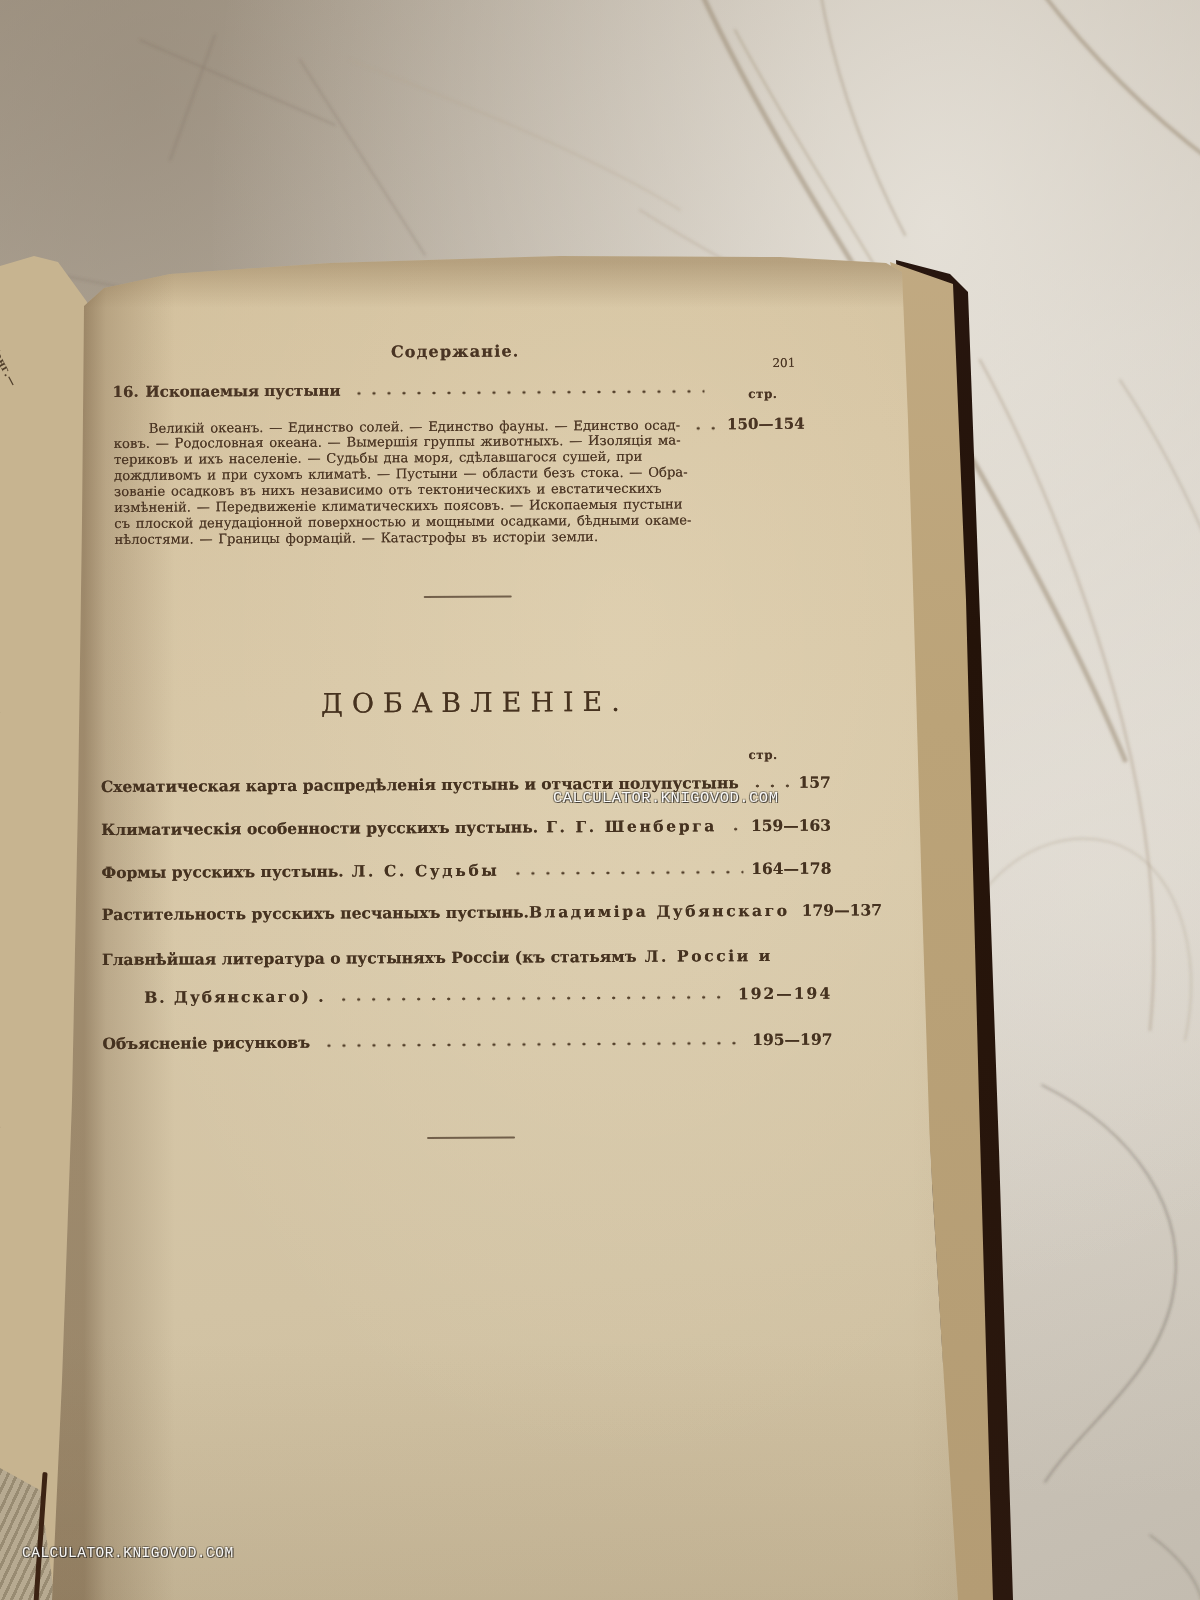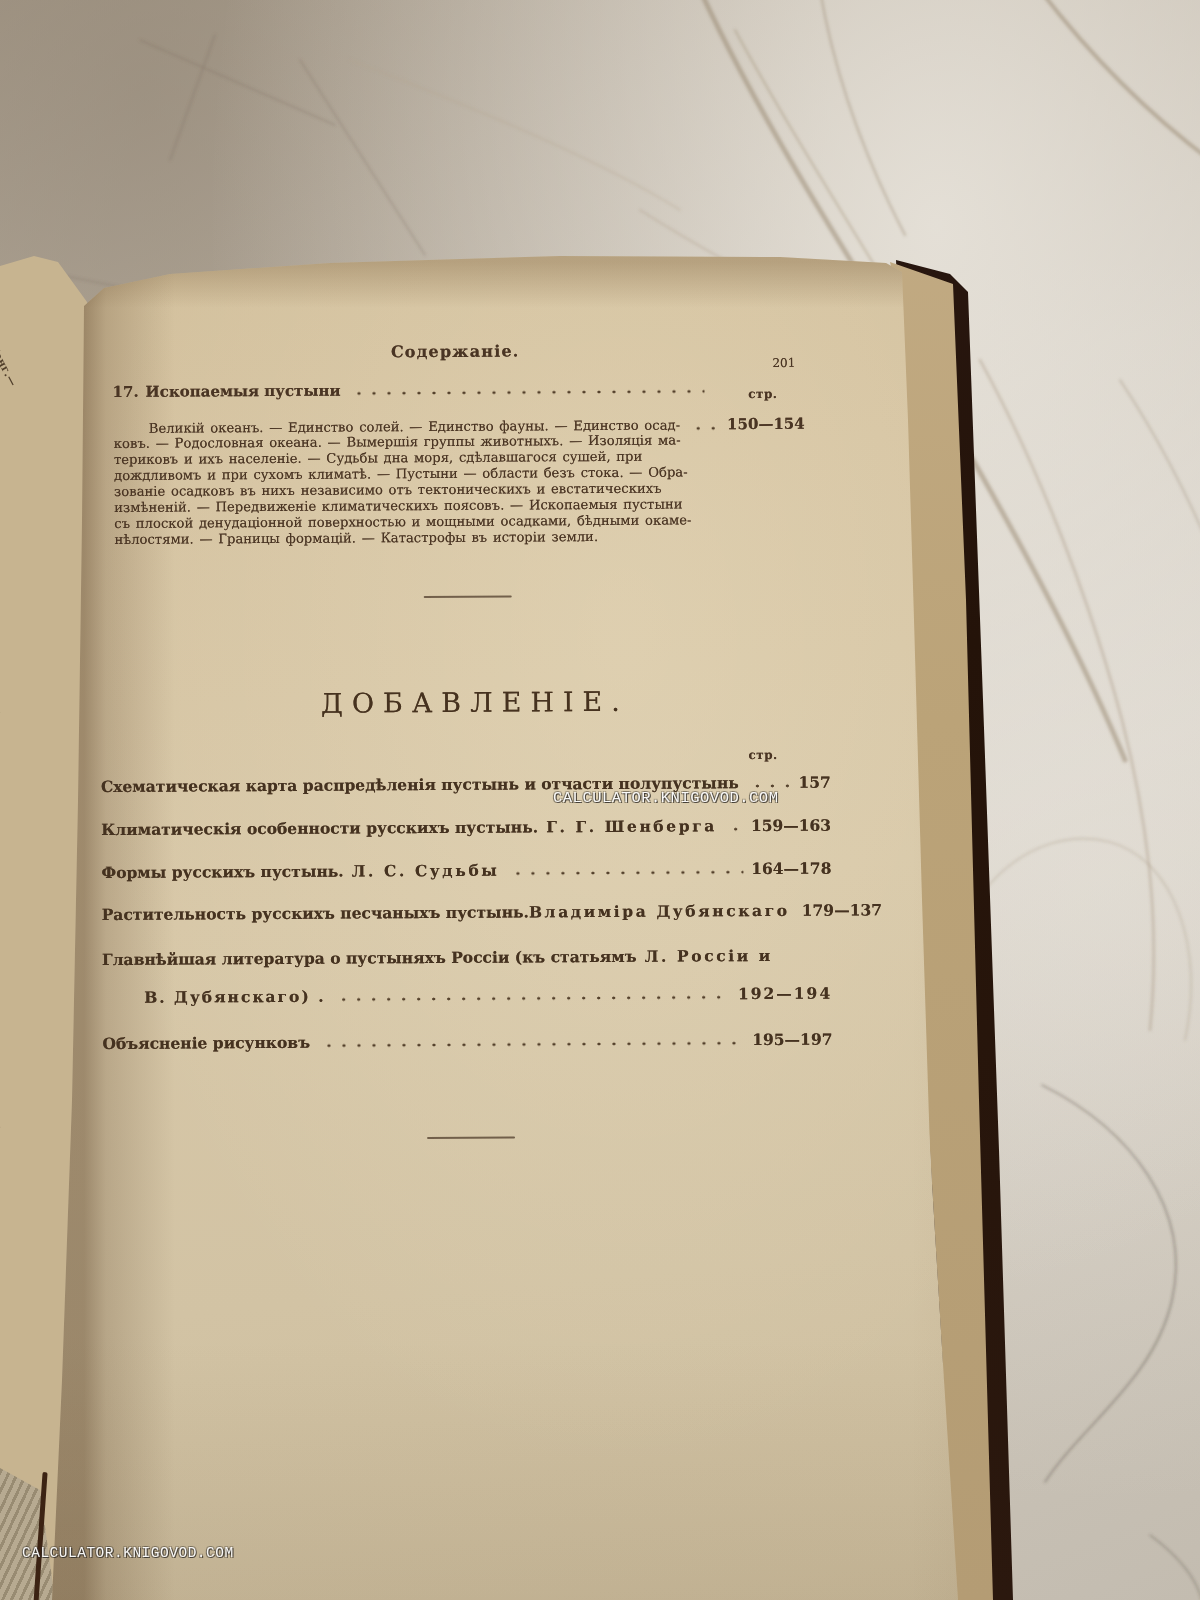--- a/index.html
+++ b/index.html
@@ -151,21 +151,21 @@
 
 <div class="page"></div>
 <div class="page-shade"></div>
 
 <div class="content">
 
   <div class="abs c-header">Содержаніе.</div>
   <div class="abs c-folio">201</div>
 
   <div class="abs toc-row">
-    <span>17.</span>
+    <span>16.</span>
     <span class="gap" style="width:7px"></span>
     <span>Ископаемыя пустыни</span>
     <span class="leader"></span>
   </div>
   <div class="abs col-str-top">стр.</div>
 
   <div class="abs ann1">
     <span>Великій океанъ. — Единство солей. — Единство фауны. — Единство осад-</span>
     <span class="leader"></span>
     <span class="pgnum">150—154</span>

